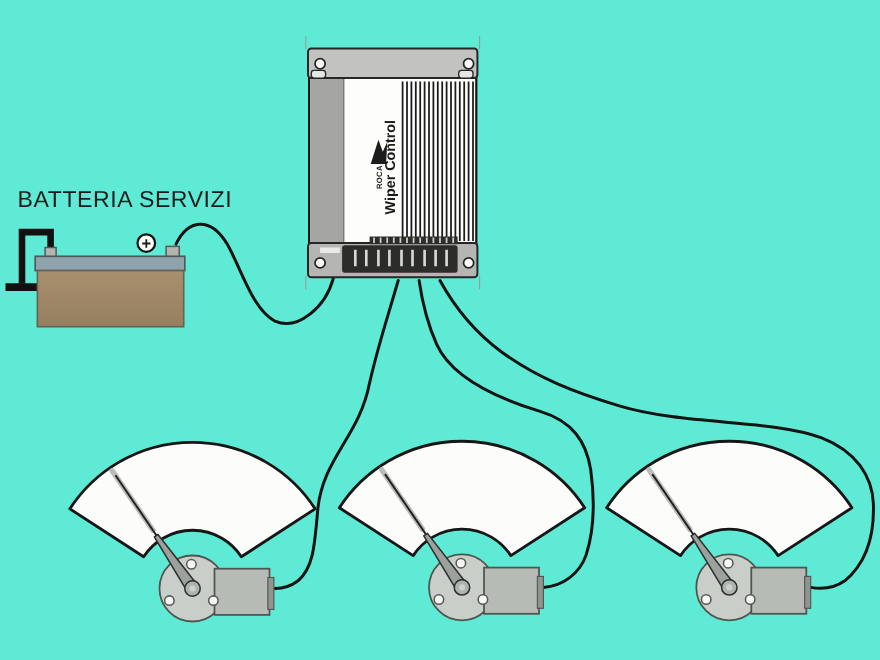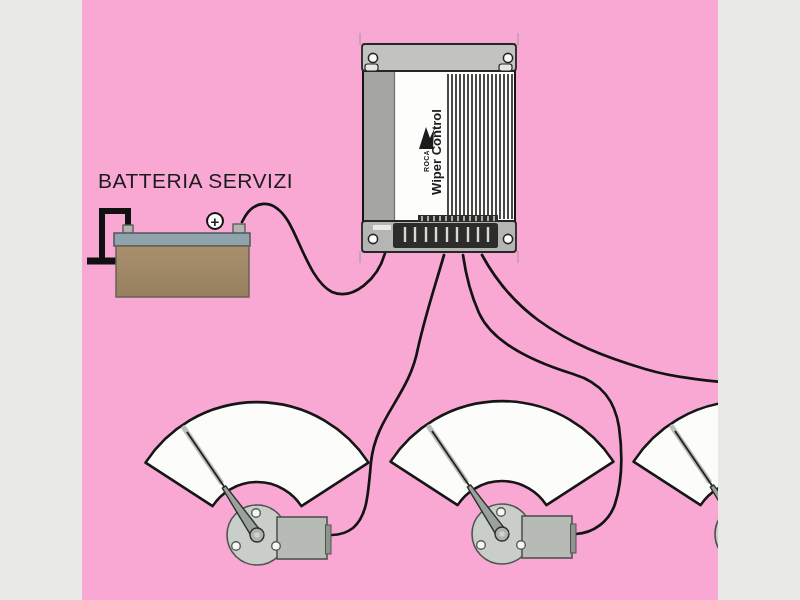--- a/index.html
+++ b/index.html
@@ -1,18 +1,18 @@
 <!DOCTYPE html>
 <html><head>
 <meta charset="utf-8">
 <style>
   html,body{margin:0;padding:0;background:#e8e8e6;}
   .page{
-    position:relative;width:636px;height:600px;margin:0 auto;
-    background:#f9a8d4;overflow:hidden;
+    position:relative;width:800px;height:600px;margin:0 auto;
+    background:#5eead4;overflow:hidden;
     font-family:"Liberation Sans", sans-serif;
   }
   svg{position:absolute;inset:0;display:block;}
   text{font-family:"Liberation Sans", sans-serif;fill:#1c1c1c;}
   .battery-label{font-size:21px;letter-spacing:.5px;}
   .wiper-control-label{font-size:13px;font-weight:bold;}
   .roca-label{font-size:7px;font-weight:bold;letter-spacing:.3px;}
   .plus-sign{font-size:15px;font-weight:bold;}
   .wire{fill:none;stroke:#131313;stroke-width:2.7;stroke-linecap:round;}
   .fan{fill:#fcfcfa;stroke:#161616;stroke-width:2.6;stroke-linejoin:round;}

